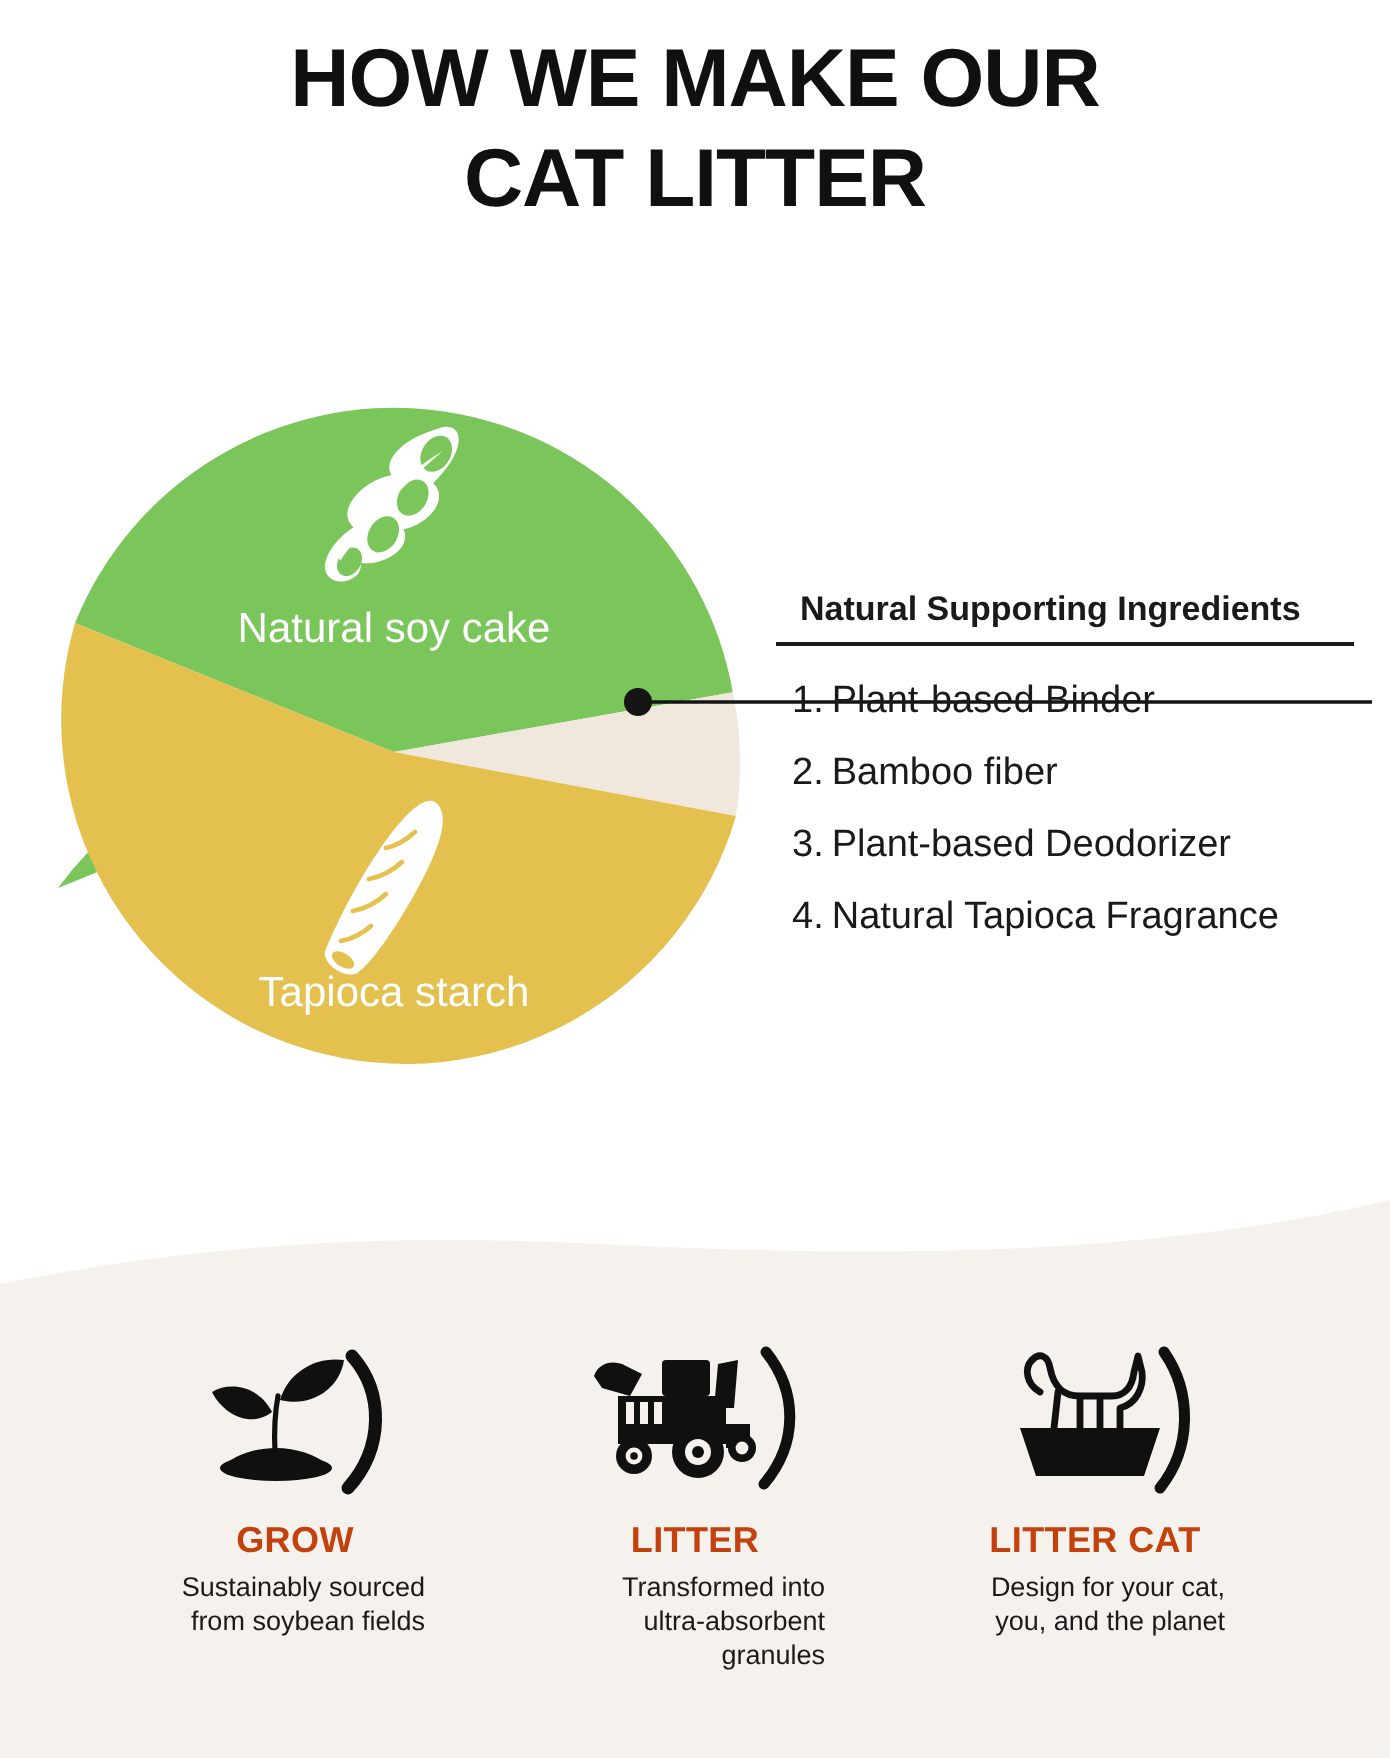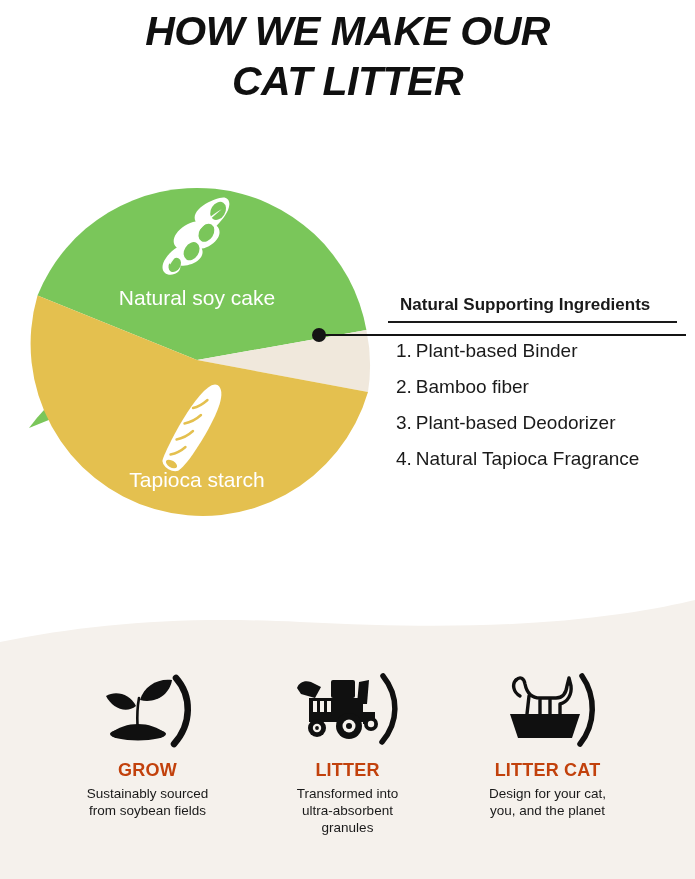--- a/index.html
+++ b/index.html
@@ -19,37 +19,36 @@
   
   .header {
     position: absolute;
     top: 0;
     left: 0;
     width: 695px;
     padding-top: 2px;
     text-align: center;
   }
   .header h1 {
-    margin: 4px;
+    margin: 12px;
     font-family: "Liberation Sans", sans-serif;
     font-weight: 700;
     font-size: 41px;
     line-height: 50px;
     letter-spacing: -0.5px;
     color: #101010;
     text-transform: uppercase;
-    font-style: italic;
   }
   .header .line2 { display: block; }
 
   
   .pie-wrap {
     position: absolute;
     left: 0;
-    top: 150px;
+    top: 166px;
     width: 695px;
     height: 420px;
   }
   .pie-svg { display: block; }
 
   .slice-label {
     font-family: "Liberation Sans", sans-serif;
     font-size: 21px;
     fill: #ffffff;
   }
@@ -132,20 +131,21 @@
     color: #c2410c;
     letter-spacing: 0.2px;
     margin: 8px 0 4px 0;
   }
   .feature .f-desc {
     font-family: "Liberation Sans", sans-serif;
     font-size: 13.5px;
     line-height: 17px;
     color: #1a1a1a;
     width: 130px;
+    text-align: right;
   }
 </style>
 </head>
 <body>
 
 <div class="header">
   <h1>
     <span>HOW WE MAKE OUR</span>
     <span class="line2">CAT LITTER</span>
   </h1>

